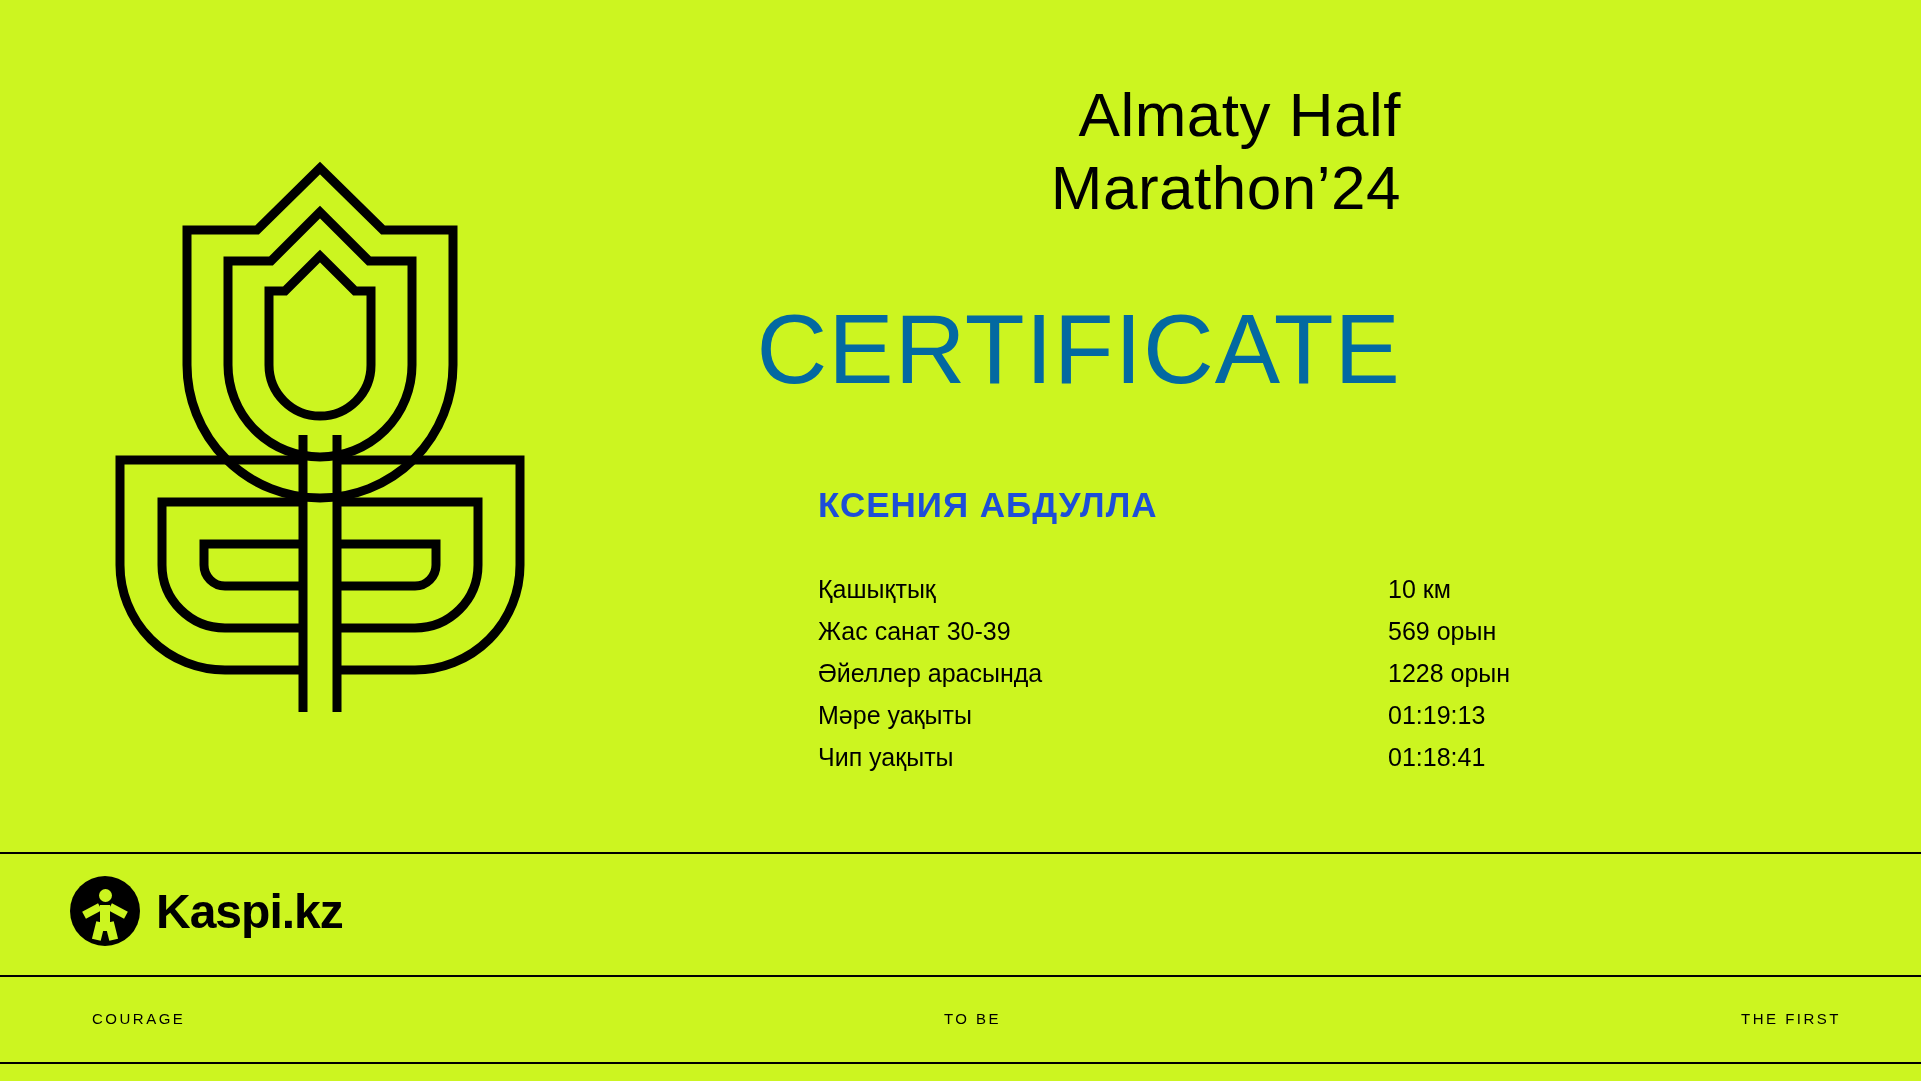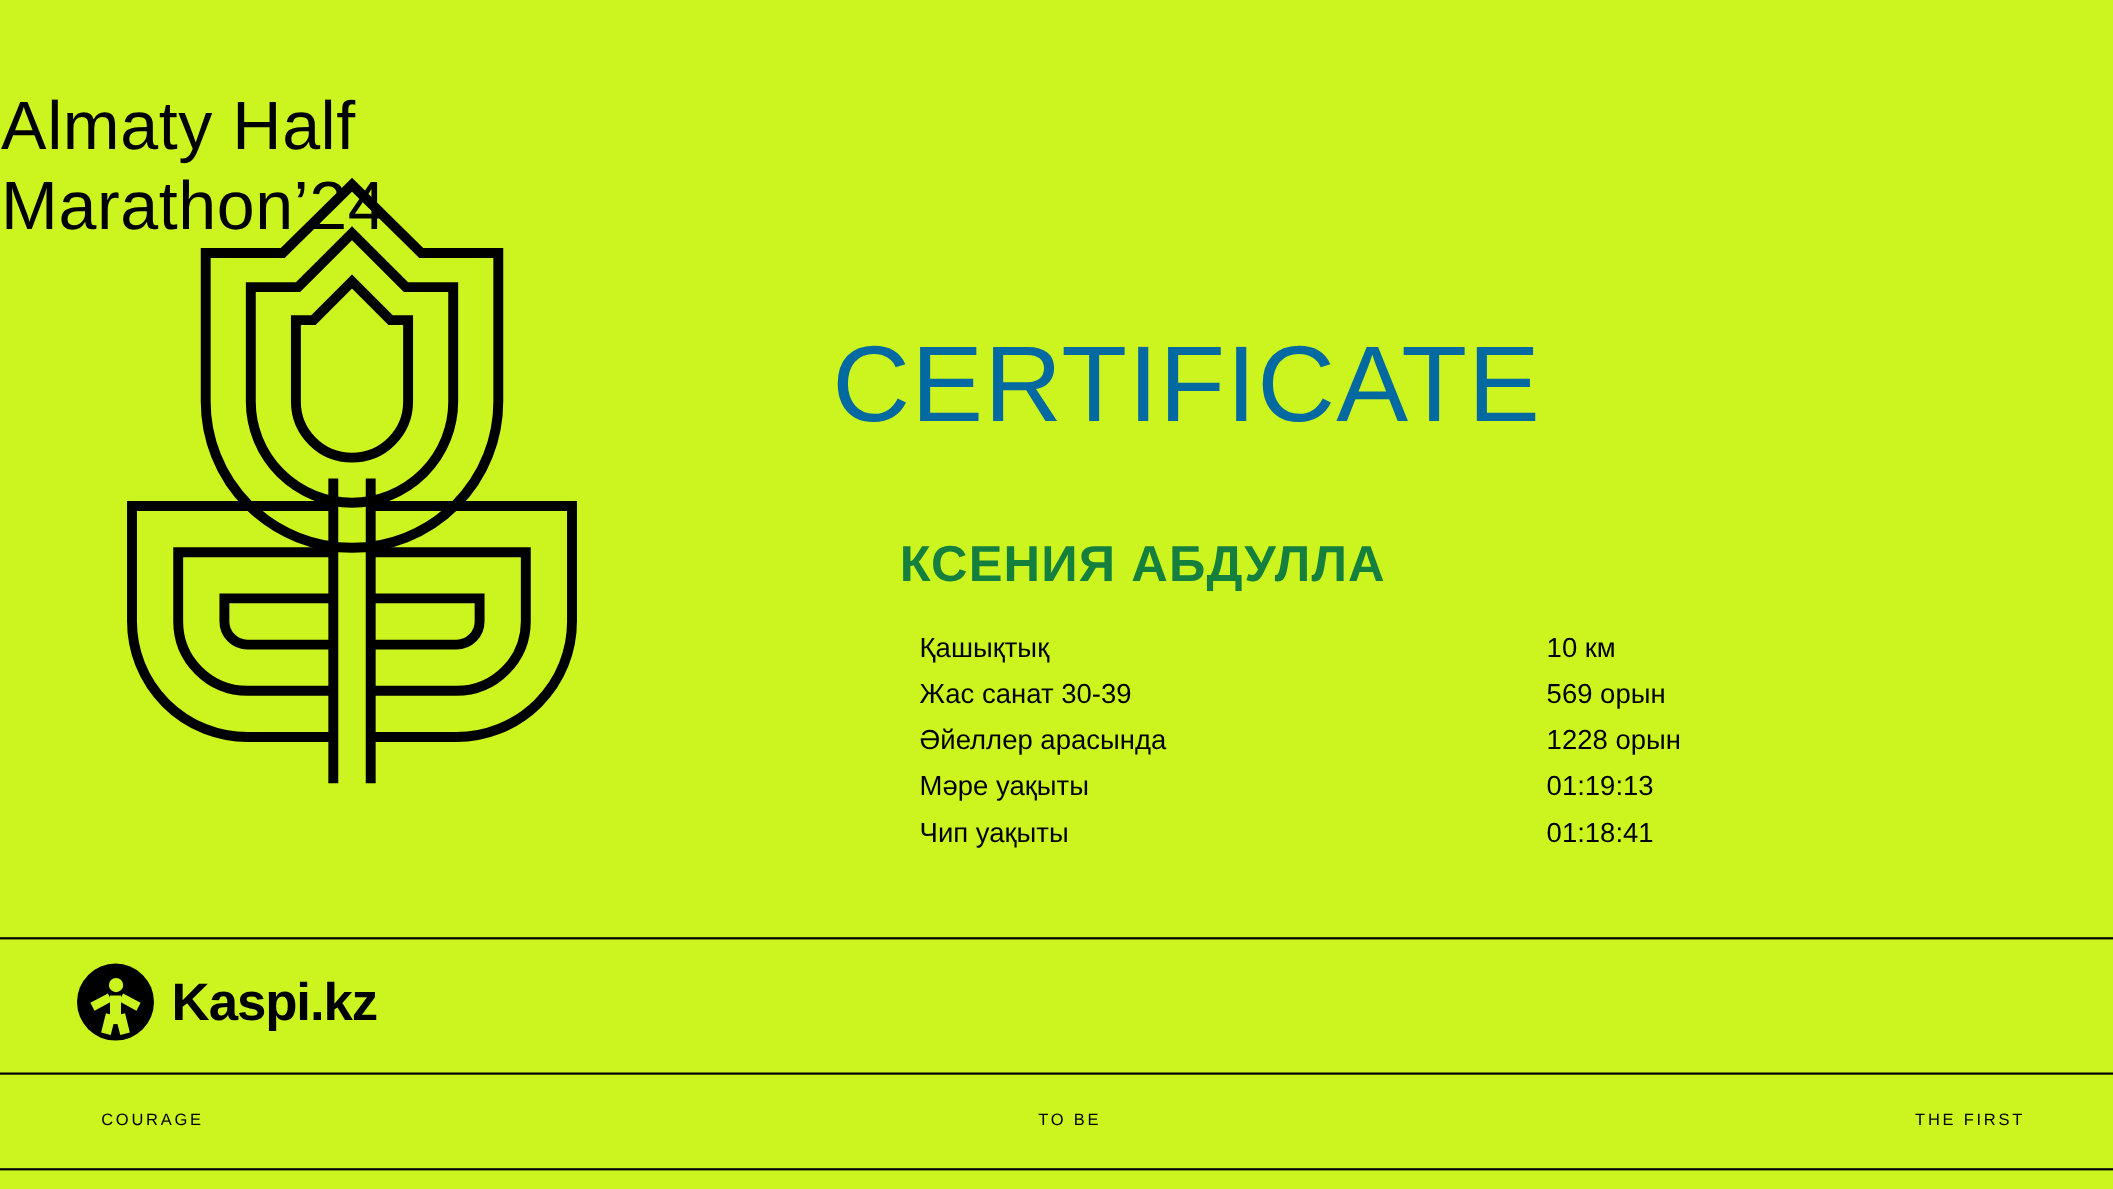--- a/index.html
+++ b/index.html
@@ -41,21 +41,21 @@
     width: 100%;
     height: 100%;
   }
 
   
   .event-title {
     position: absolute;
     right: 520px;
     top: 78px;
     width: 1400px;
-    text-align: left;
+    text-align: right;
     font-size: 62px;
     line-height: 1.18;
     letter-spacing: 0.5px;
     color: #000;
     font-weight: 400;
     white-space: pre-line;
   }
   .cert-word {
     position: absolute;
     right: 520px;
@@ -67,33 +67,32 @@
     letter-spacing: 1px;
     color: #0369a1;
     font-weight: 400;
   }
 
   
   .athlete-name {
     position: absolute;
     left: 818px;
     top: 485px;
-    font-size: 46px;
+    font-size: 35px;
     font-weight: bold;
     letter-spacing: 1px;
-    color: #15803d;
+    color: #1d4ed8;
   }
 
   
   .results {
     position: absolute;
     left: 818px;
     top: 575px;
     width: 950px;
-    margin-left: 18px;
   }
   .result-row {
     display: flex;
     align-items: baseline;
     margin-bottom: 13px;
   }
   .result-label {
     width: 570px;
     font-size: 25px;
     color: #000;

